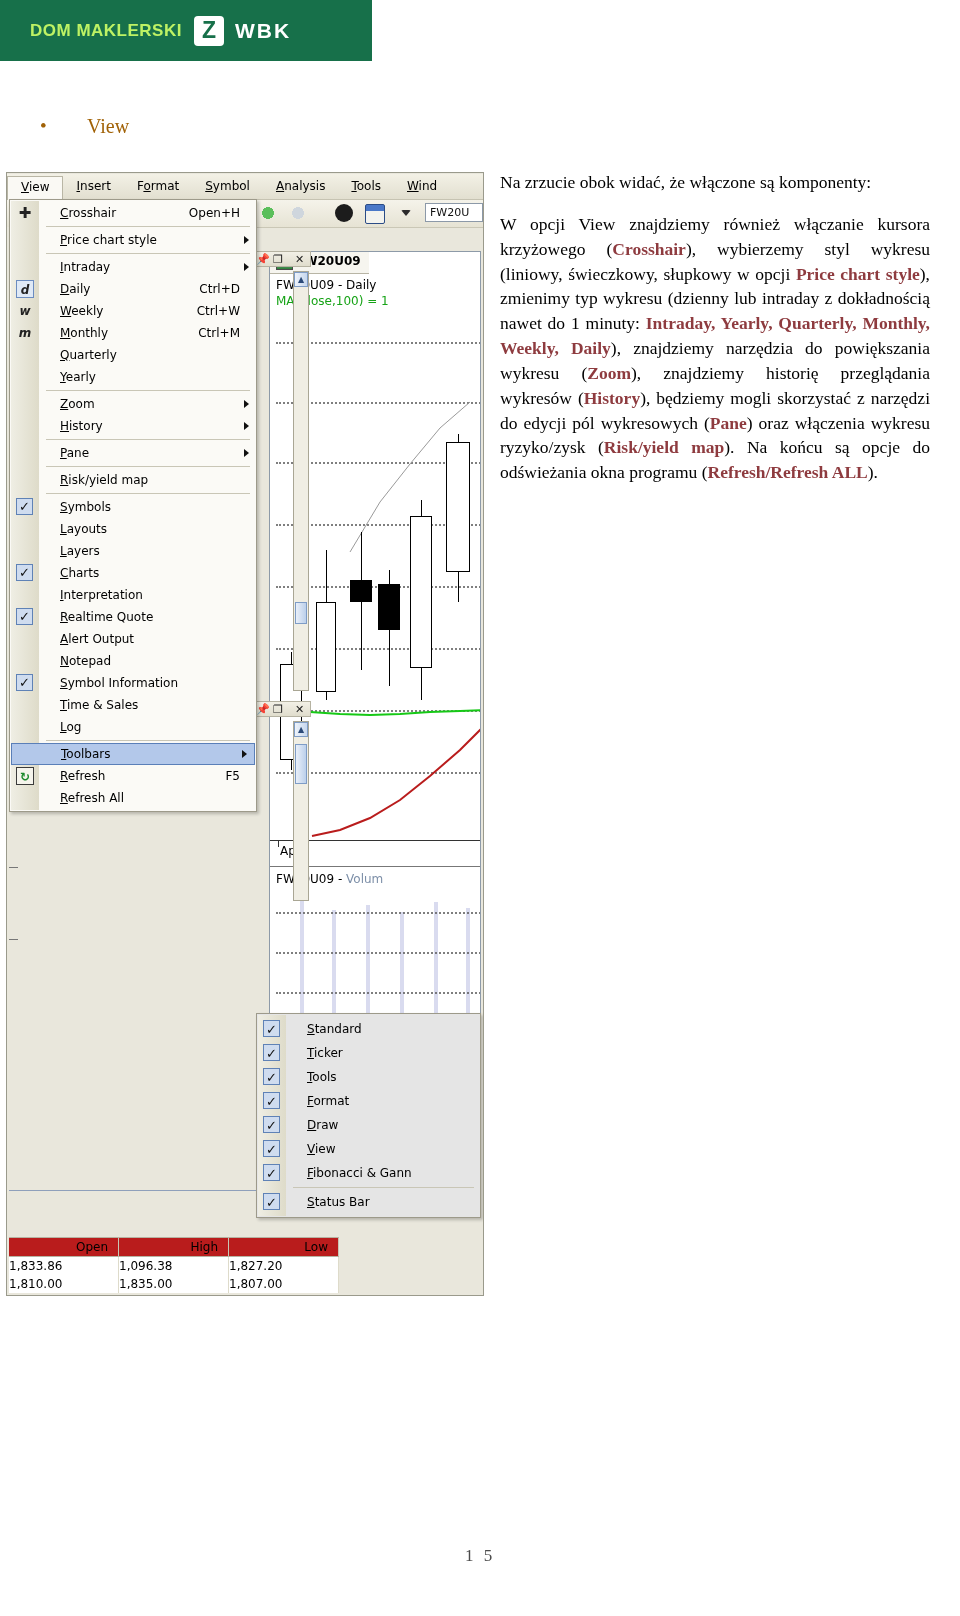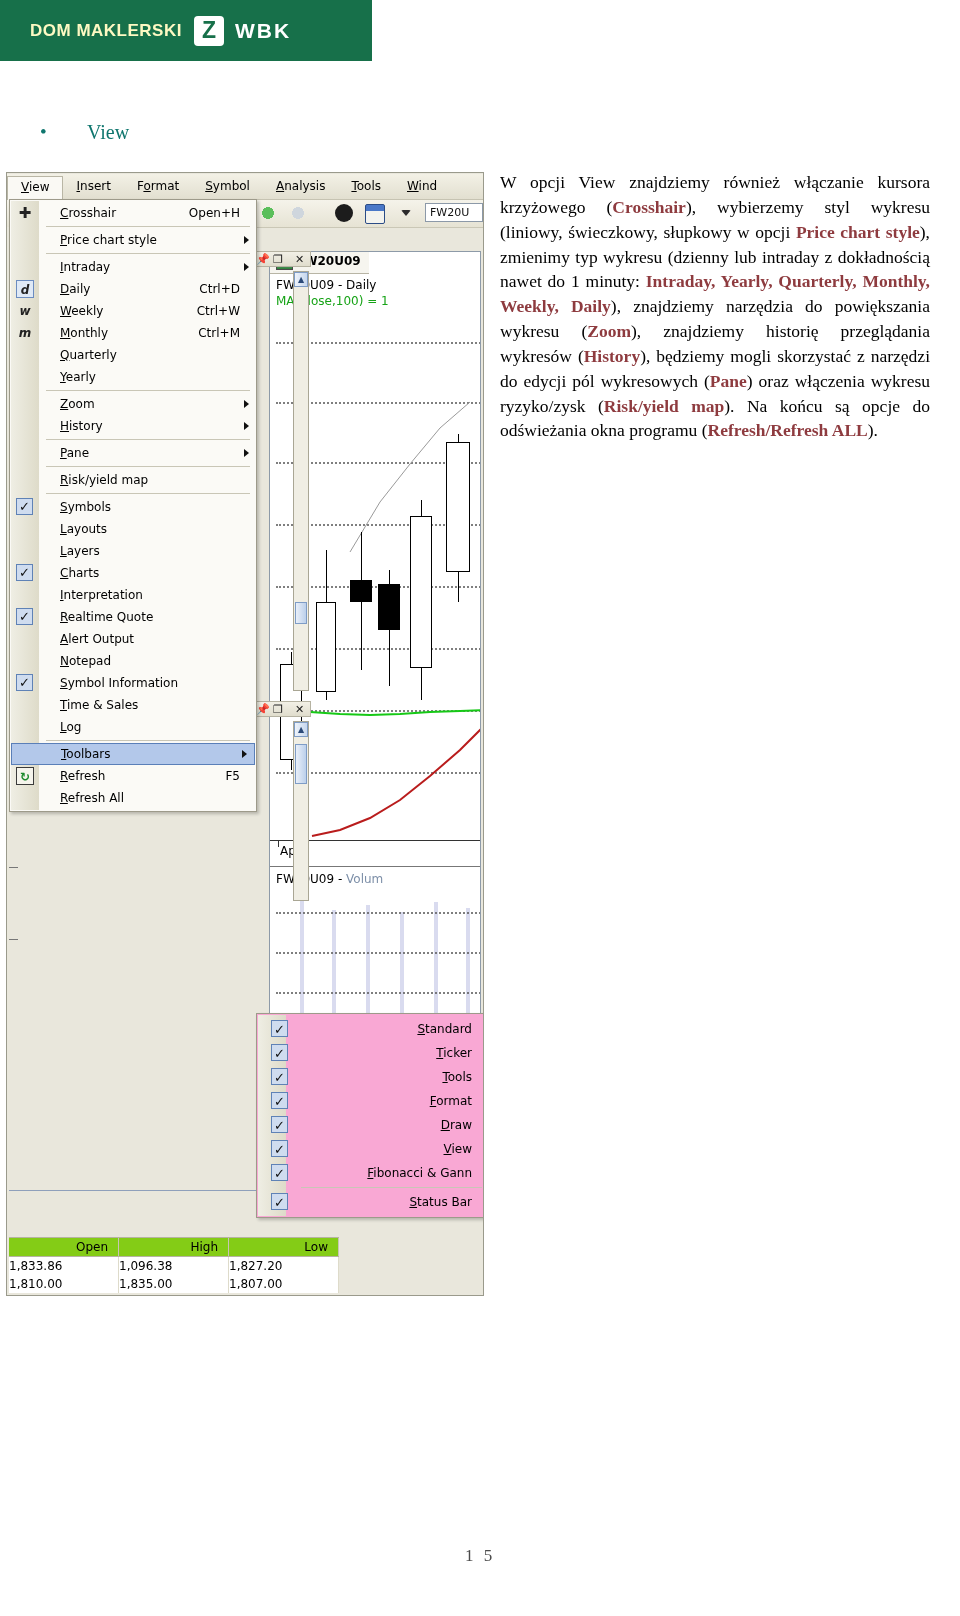--- a/index.html
+++ b/index.html
@@ -20,21 +20,21 @@
     position: absolute;
     left: 0; top: 0;
     width: 372px; height: 61px;
     background: #17704a;
     display: flex;
     align-items: center;
     padding-left: 30px;
     box-sizing: border-box;
   }
   #brand-banner .bank-name {
-    color: #fef9c3;
+    color: #bef264;
     font-family: "Liberation Sans", sans-serif;
     font-weight: bold;
     font-size: 17px;
     letter-spacing: 0.5px;
     white-space: nowrap;
   }
   #brand-banner .z-mark {
     margin-left: 12px;
     background: #ffffff;
     color: #17704a;
@@ -51,23 +51,23 @@
     font-family: "Liberation Sans", sans-serif;
     font-weight: bold;
     font-size: 21px;
     letter-spacing: 2px;
   }
 
   
   #bullet-heading {
     position: absolute;
     left: 40px;
-    top: 121px;
+    top: 115px;
     font-size: 20px;
-    color: #0f766e;
+    color: #a16207;
   }
   #bullet-heading .dot {
     display: inline-block;
     width: 18px;
     font-size: 19px;
     vertical-align: top;
   }
   #bullet-heading .label {
     display: inline-block;
     margin-left: 24px;
@@ -237,26 +237,25 @@
     font-style: normal;
     font-weight: bold;
   }
 
   
   #toolbars-submenu {
     position: absolute;
     left: 249px;
     top: 840px;
     width: 223px;
-    background: #f9a8d4;
+    background: #e5e5e5;
     border: 1px solid #9d9a8a;
     box-shadow: 2px 2px 3px rgba(0,0,0,0.22);
     z-index: 60;
-    padding: 3px 0 3px 8px;
-    text-align: right;
+    padding: 3px 0 3px 0;
   }
   #toolbars-submenu .gutter {
     position: absolute;
     left: 1px; top: 1px; bottom: 1px;
     width: 28px;
     background: linear-gradient(to right, #efeee4, #dedbc9);
   }
   #toolbars-submenu .menu-item { height: 24px; line-height: 24px; }
 
   
@@ -393,21 +392,21 @@
     position: absolute;
     left: 2px;
     bottom: 2px;
     width: 330px;
     font-family: "DejaVu Sans", sans-serif;
     font-size: 12px;
     z-index: 30;
   }
   #quotes-table .qt-head {
     display: flex;
-    background: #84cc16;
+    background: #b91c1c;
     border-top: 1px solid #b6b3a2;
     border-bottom: 1px solid #b6b3a2;
   }
   #quotes-table .qt-head div {
     flex: 1;
     text-align: right;
     padding: 2px 10px 2px 0;
     border-right: 1px solid #c8c5b4;
     box-sizing: border-box;
   }
@@ -694,16 +693,17 @@
         <div class="qt-row">
           <div>1,810.00</div>
           <div>1,835.00</div>
           <div>1,807.00</div>
         </div>
       </div>
   </div>
 </div>
 
 <div id="body-text">
+  <p>Na zrzucie obok widać, że włączone są komponenty:</p>
   <p><span>W opcji View znajdziemy również włączanie kursora krzyżowego (</span><span class="kw">Crosshair</span><span>), wybierzemy styl wykresu (liniowy, świeczkowy, słupkowy w opcji </span><span class="kw">Price chart style</span><span>), zmienimy typ wykresu (dzienny lub intraday z dokładnością nawet do 1 minuty: </span><span class="kw">Intraday, Yearly, Quarterly, Monthly, Weekly, Daily</span><span>), znajdziemy narzędzia do powiększania wykresu (</span><span class="kw">Zoom</span><span>), znajdziemy historię przeglądania wykresów (</span><span class="kw">History</span><span>), będziemy mogli skorzystać z narzędzi do edycji pól wykresowych (</span><span class="kw">Pane</span><span>) oraz włączenia wykresu ryzyko/zysk (</span><span class="kw">Risk/yield map</span><span>). Na końcu są opcje do odświeżania okna programu (</span><span class="kw">Refresh/Refresh ALL</span><span>).</span></p>
 </div>
 
 <div id="page-number">1 5</div>
 
 </body></html>

